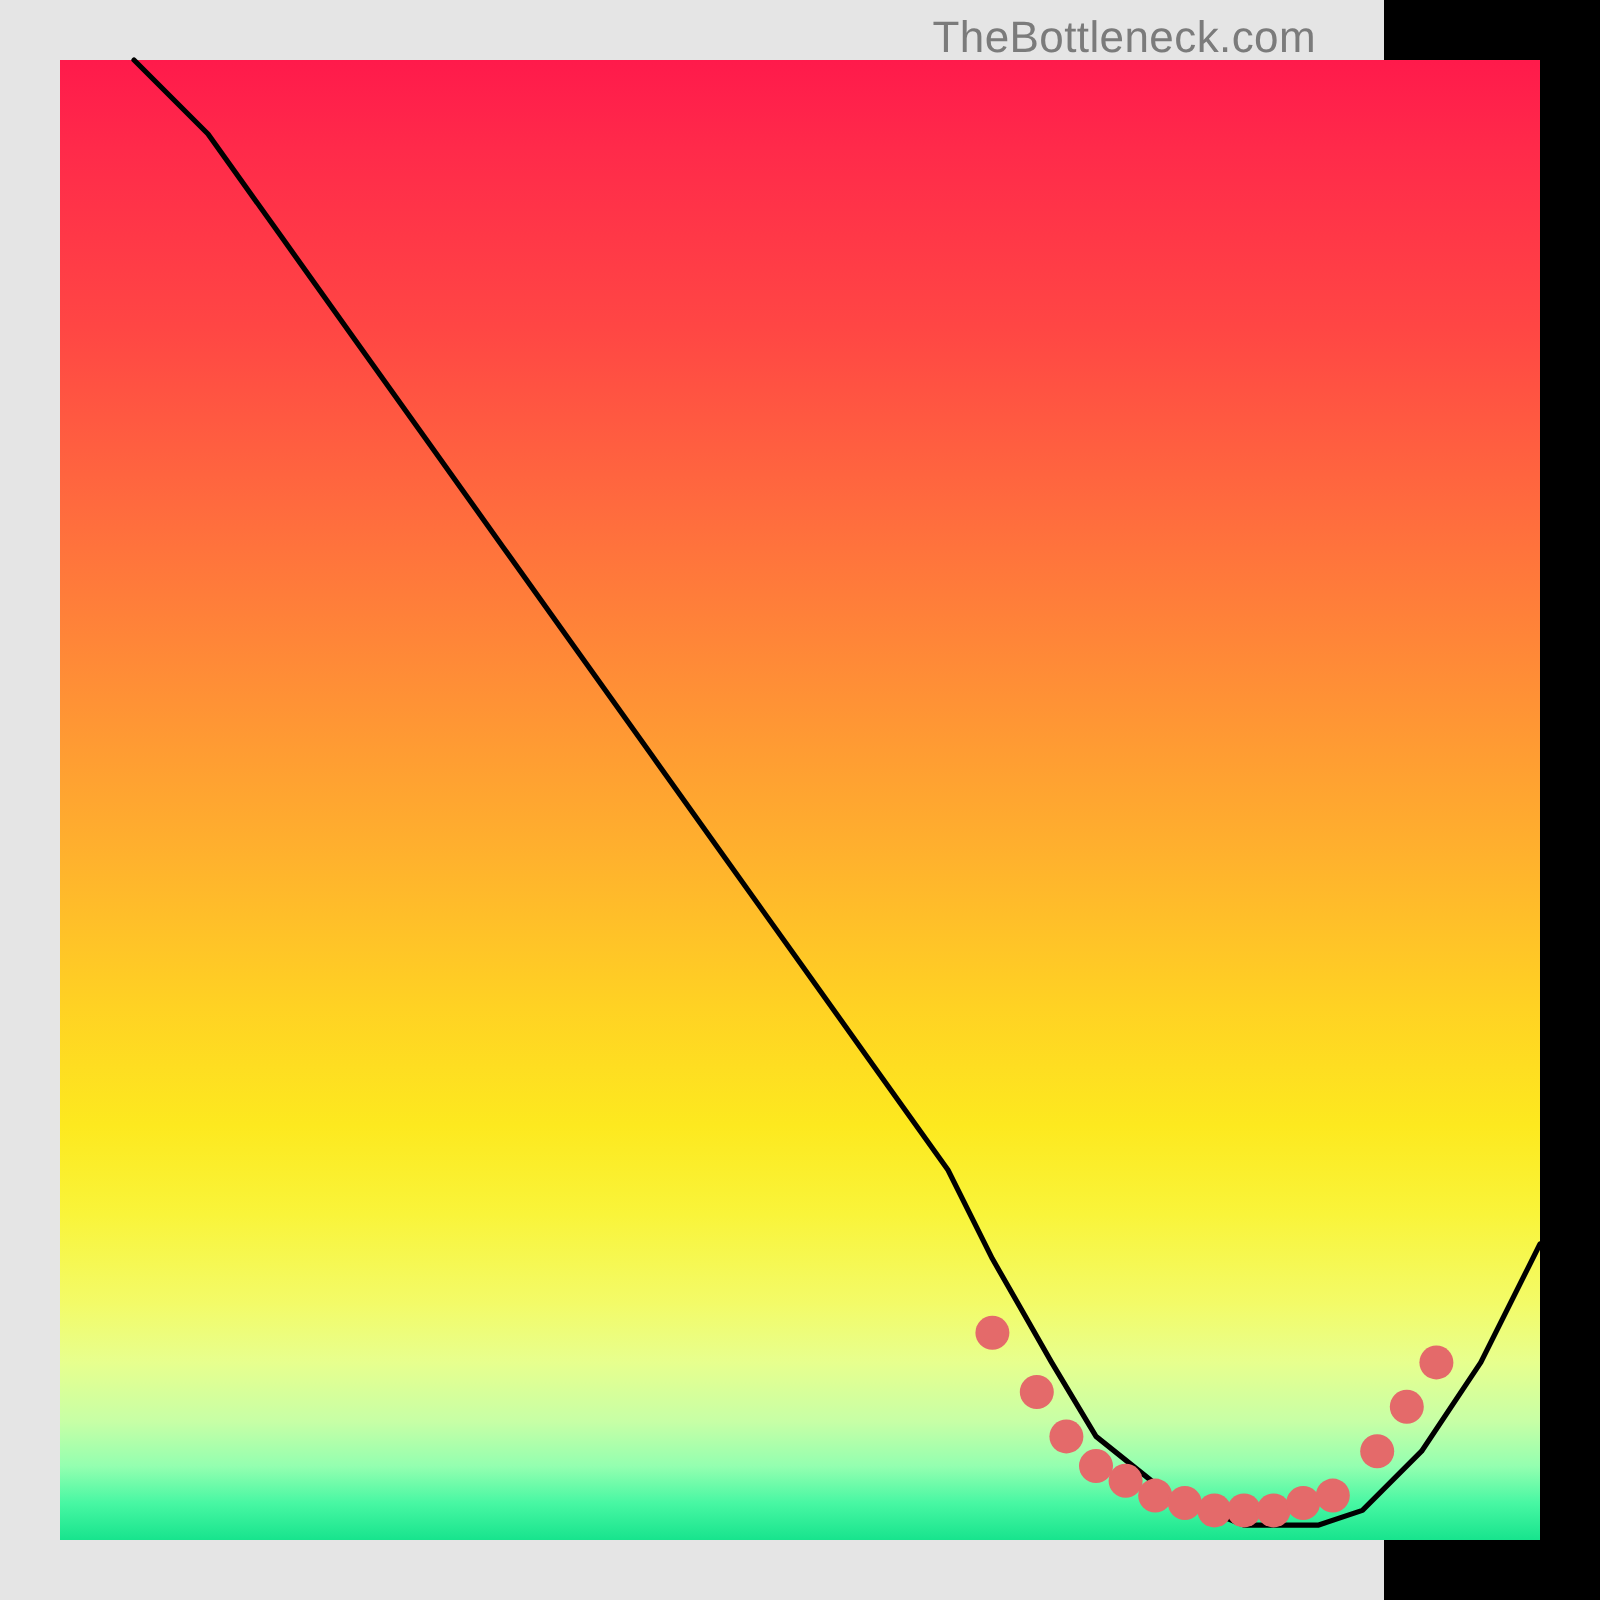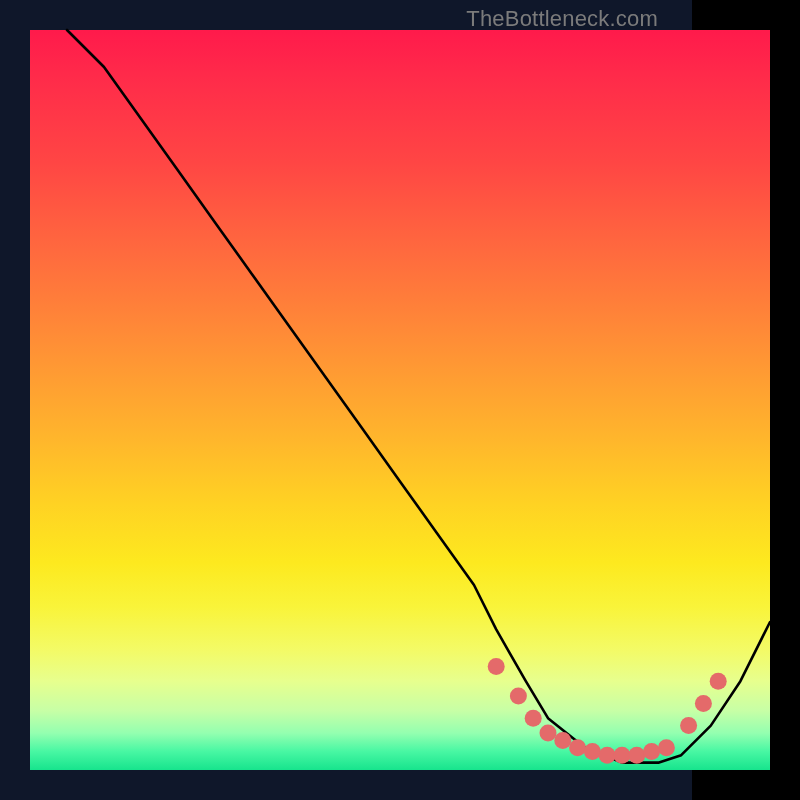--- a/index.html
+++ b/index.html
@@ -8,21 +8,21 @@
     width: 800px;
     height: 800px;
     background: #000;
     overflow: hidden;
     font-family: Arial, Helvetica, sans-serif;
   }
   .frame {
     position: absolute;
     top: 0; left: 0;
     width: 692px; height: 800px;
-    background: #0f172a;
+    background: #e5e5e5;
   }
   .plot {
     position: absolute;
     top: 30px;
     left: 30px;
     width: 740px;
     height: 740px;
     background: linear-gradient(to bottom,
       #ff1a4b 0%,
       #ff2a4a 6%,

